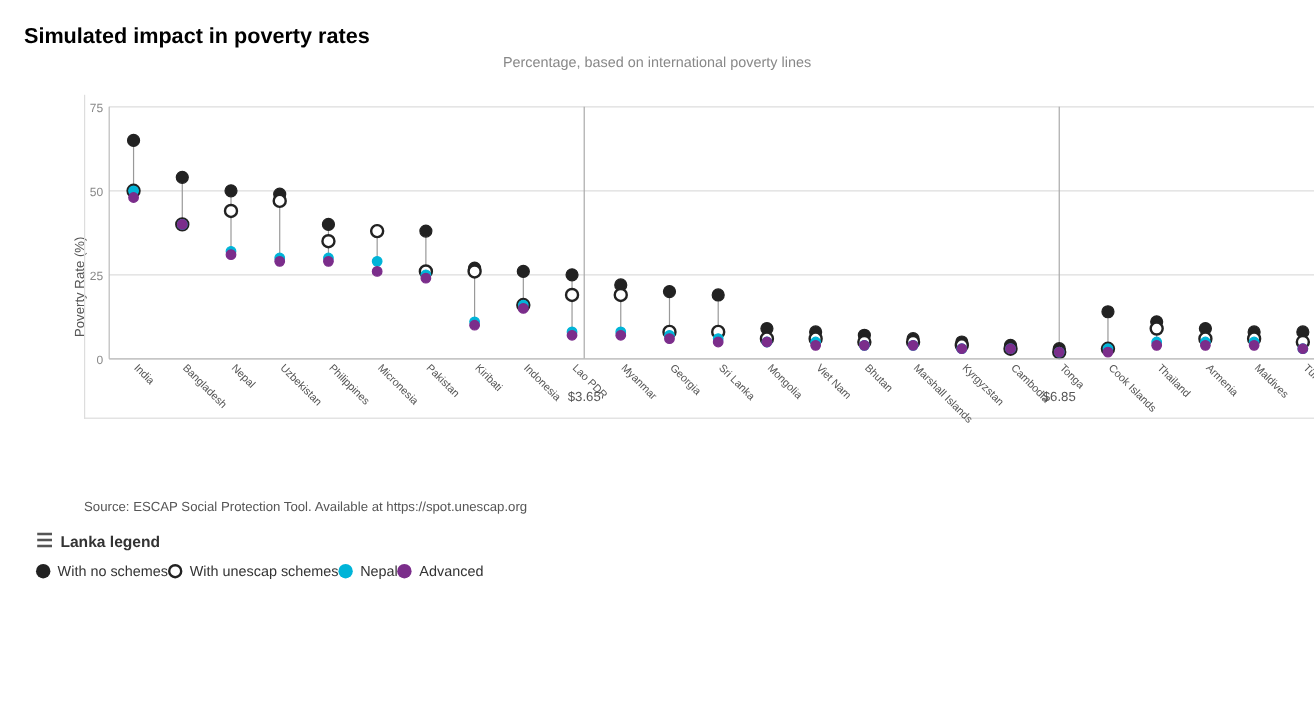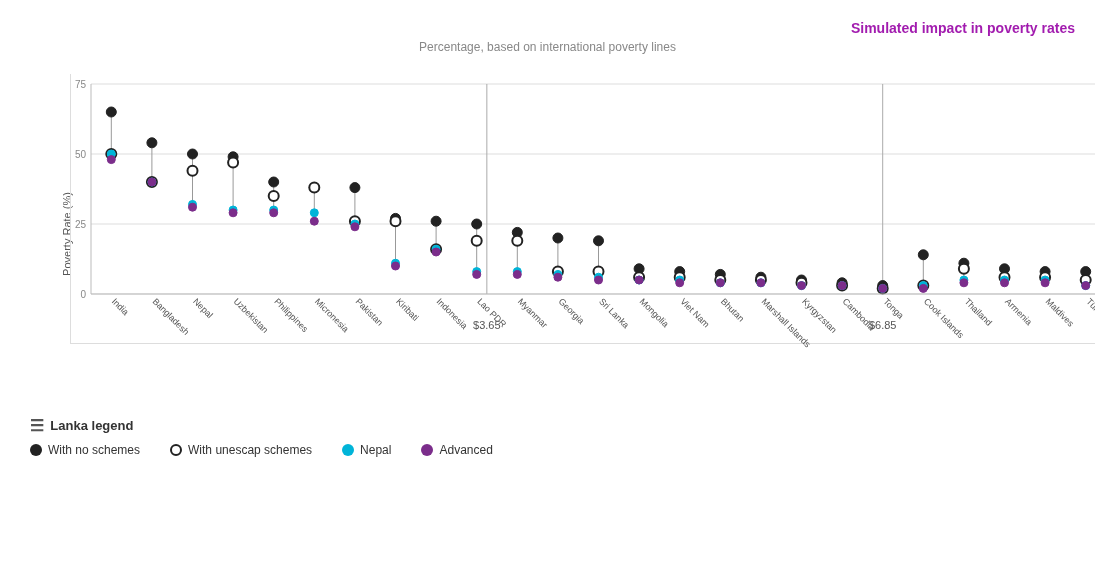--- a/index.html
+++ b/index.html
@@ -5,25 +5,24 @@
     * { box-sizing: border-box; margin: 0; padding: 0; }
     body {
       font-family: Arial, sans-serif;
       background: #fff;
       width: 1095px;
       height: 584px;
       overflow: hidden;
       padding: 20px;
     }
     .chart-title {
-      font-size: 14px;
+      font-size: 18px;
       font-weight: bold;
-      color: #a21caf;
+      color: #000000;
       margin-bottom: 4px;
-      text-align: right;
     }
     .chart-subtitle {
       font-size: 12px;
       color: #888;
       margin-bottom: 10px;
       text-align: center;
     }
     .chart-area {
       position: relative;
       width: 1055px;
@@ -66,21 +65,20 @@
       color: #333;
       margin-bottom: 8px;
     }
     .legend-header-icon {
       margin-right: 6px;
       font-size: 16px;
       color: #555;
     }
     .legend-items {
       display: flex;
-      gap: 30px;
       align-items: center;
       flex-wrap: wrap;
     }
     .legend-item {
       display: flex;
       align-items: center;
       gap: 6px;
       font-size: 12px;
       color: #333;
     }
@@ -274,20 +272,21 @@
           <circle cx="1014.7" cy="206" r="5" fill="#fff" stroke="#222" stroke-width="2"></circle>
           <circle cx="1014.7" cy="211.6" r="4" fill="#00b4d8" stroke="#00b4d8"></circle>
           <circle cx="1014.7" cy="211.6" r="4" fill="#7b2d8b" stroke="#7b2d8b"></circle>
           <text x="1014.7" y="228" font-size="9" fill="#555" text-anchor="start" transform="rotate(45, 1014.7, 228)">Türkiye</text>
           <line x1="20" x2="1035" y1="220" y2="220" stroke="#bbb" stroke-width="1"></line>
           <line x1="20" x2="20" y1="10" y2="220" stroke="#bbb" stroke-width="1"></line>
         </svg>
     </div>
   </div>
 
+  <div class="source-text">Source: ESCAP Social Protection Tool. Available at https://spot.unescap.org</div>
 
   <div class="legend-section">
     <div class="legend-header">
       <span class="legend-header-icon">☰</span>
       <span>Lanka legend</span>
     </div>
     <div class="legend-items" id="legendItems">
         <div class="legend-item">
           <span class="dot dot-black-filled"></span>
           <span>With no schemes</span>

